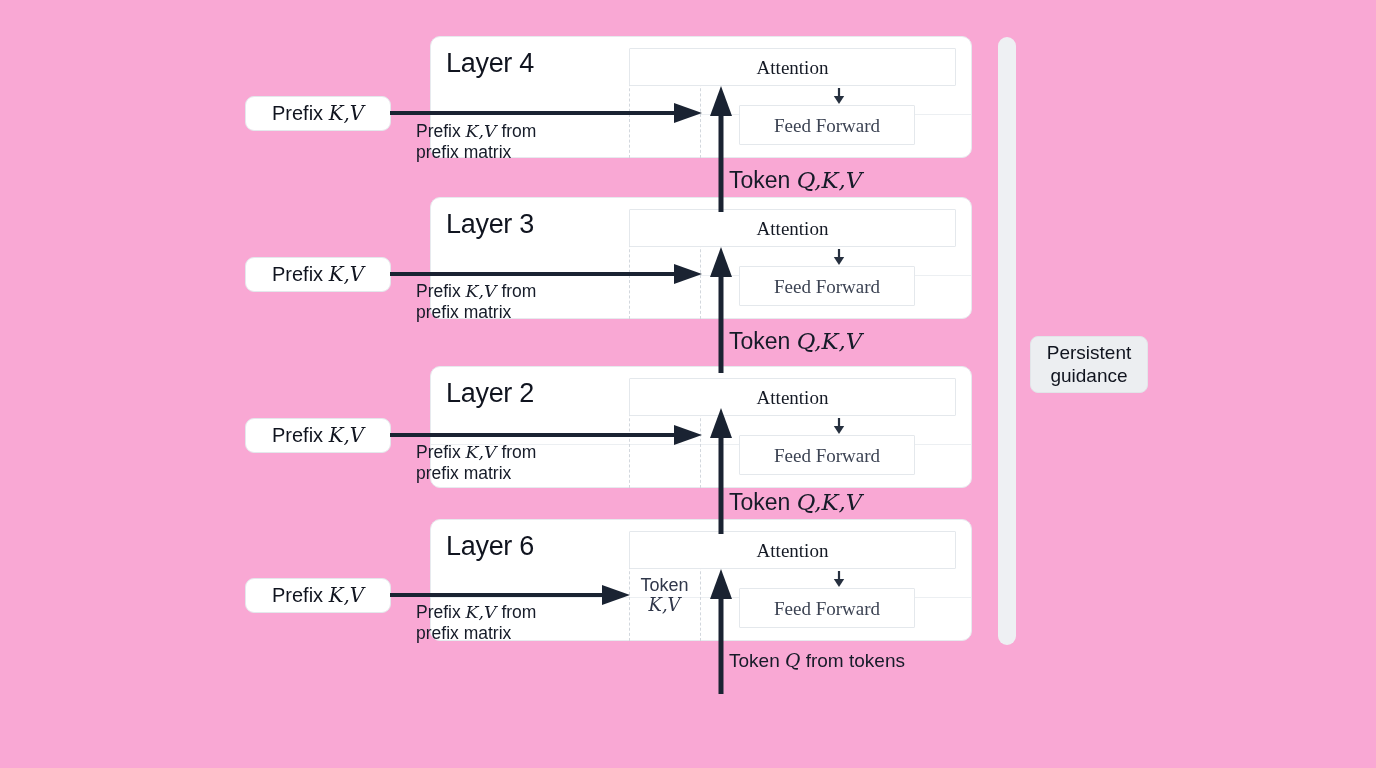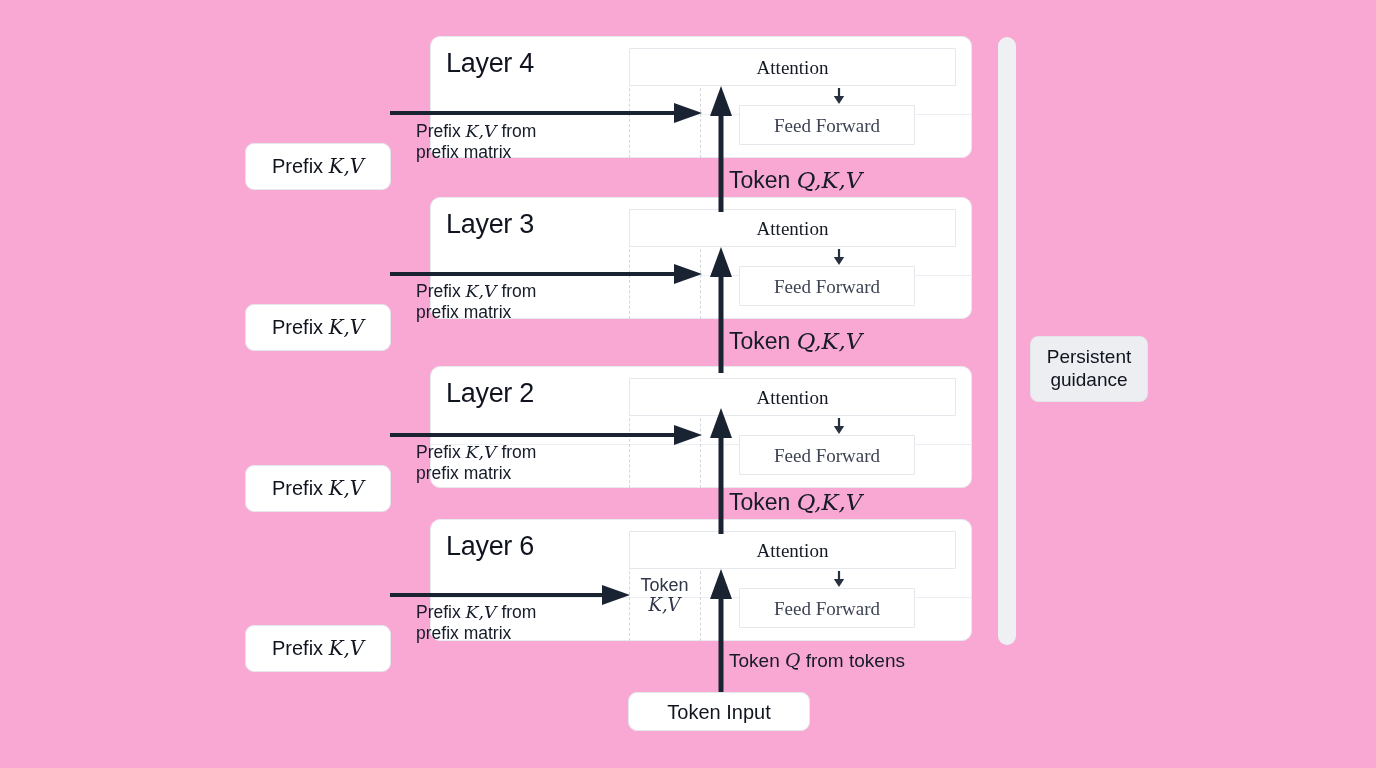--- a/index.html
+++ b/index.html
@@ -113,22 +113,21 @@
     display: flex;
     align-items: center;
     justify-content: center;
     font-size: 20px;
     color: #10141f;
     line-height: 1;
   }
   .pill-prefix {
     left: 245px;
     width: 146px;
-    height: 47px;
-    margin-top: 47px;
+    height: 35px;
   }
   .pill-token-input {
     left: 628px;
     top: 692px;
     width: 182px;
     height: 39px;
     font-size: 20px;
   }
 
   
@@ -178,21 +177,21 @@
     width: 18px;
     height: 608px;
     background: #eef0f3;
     border-radius: 9px;
   }
   .guidance-box {
     position: absolute;
     left: 1030px;
     top: 336px;
     width: 118px;
-    height: 66px;
+    height: 57px;
     background: #eceef1;
     border: 1px solid #e2e5e9;
     border-radius: 8px;
     display: flex;
     flex-direction: column;
     align-items: center;
     justify-content: center;
     font-size: 19px;
     color: #10141f;
     line-height: 1.2;
@@ -339,21 +338,20 @@
   </div>
 
   <svg class="v-arrow" style="left:708px; top:569px; height:125px;" viewBox="0 0 26 125" preserveAspectRatio="none">
     <line x1="13" y1="125" x2="13" y2="28" stroke="#1a2332" stroke-width="5"></line>
     <polygon points="13,0 2,30 24,30" fill="#1a2332"></polygon>
   </svg>
   <div class="caption caption-token-q">
     <span>Token </span><span class="mvq">Q</span><span> from tokens</span>
   </div>
 
-  <div class="pill pill-token-input">Token Input</div>
 
   <div class="rail"></div>
   <div class="guidance-box">
     <div>Persistent</div>
     <div>guidance</div>
   </div>
 
 </div>
 
 </body></html>

